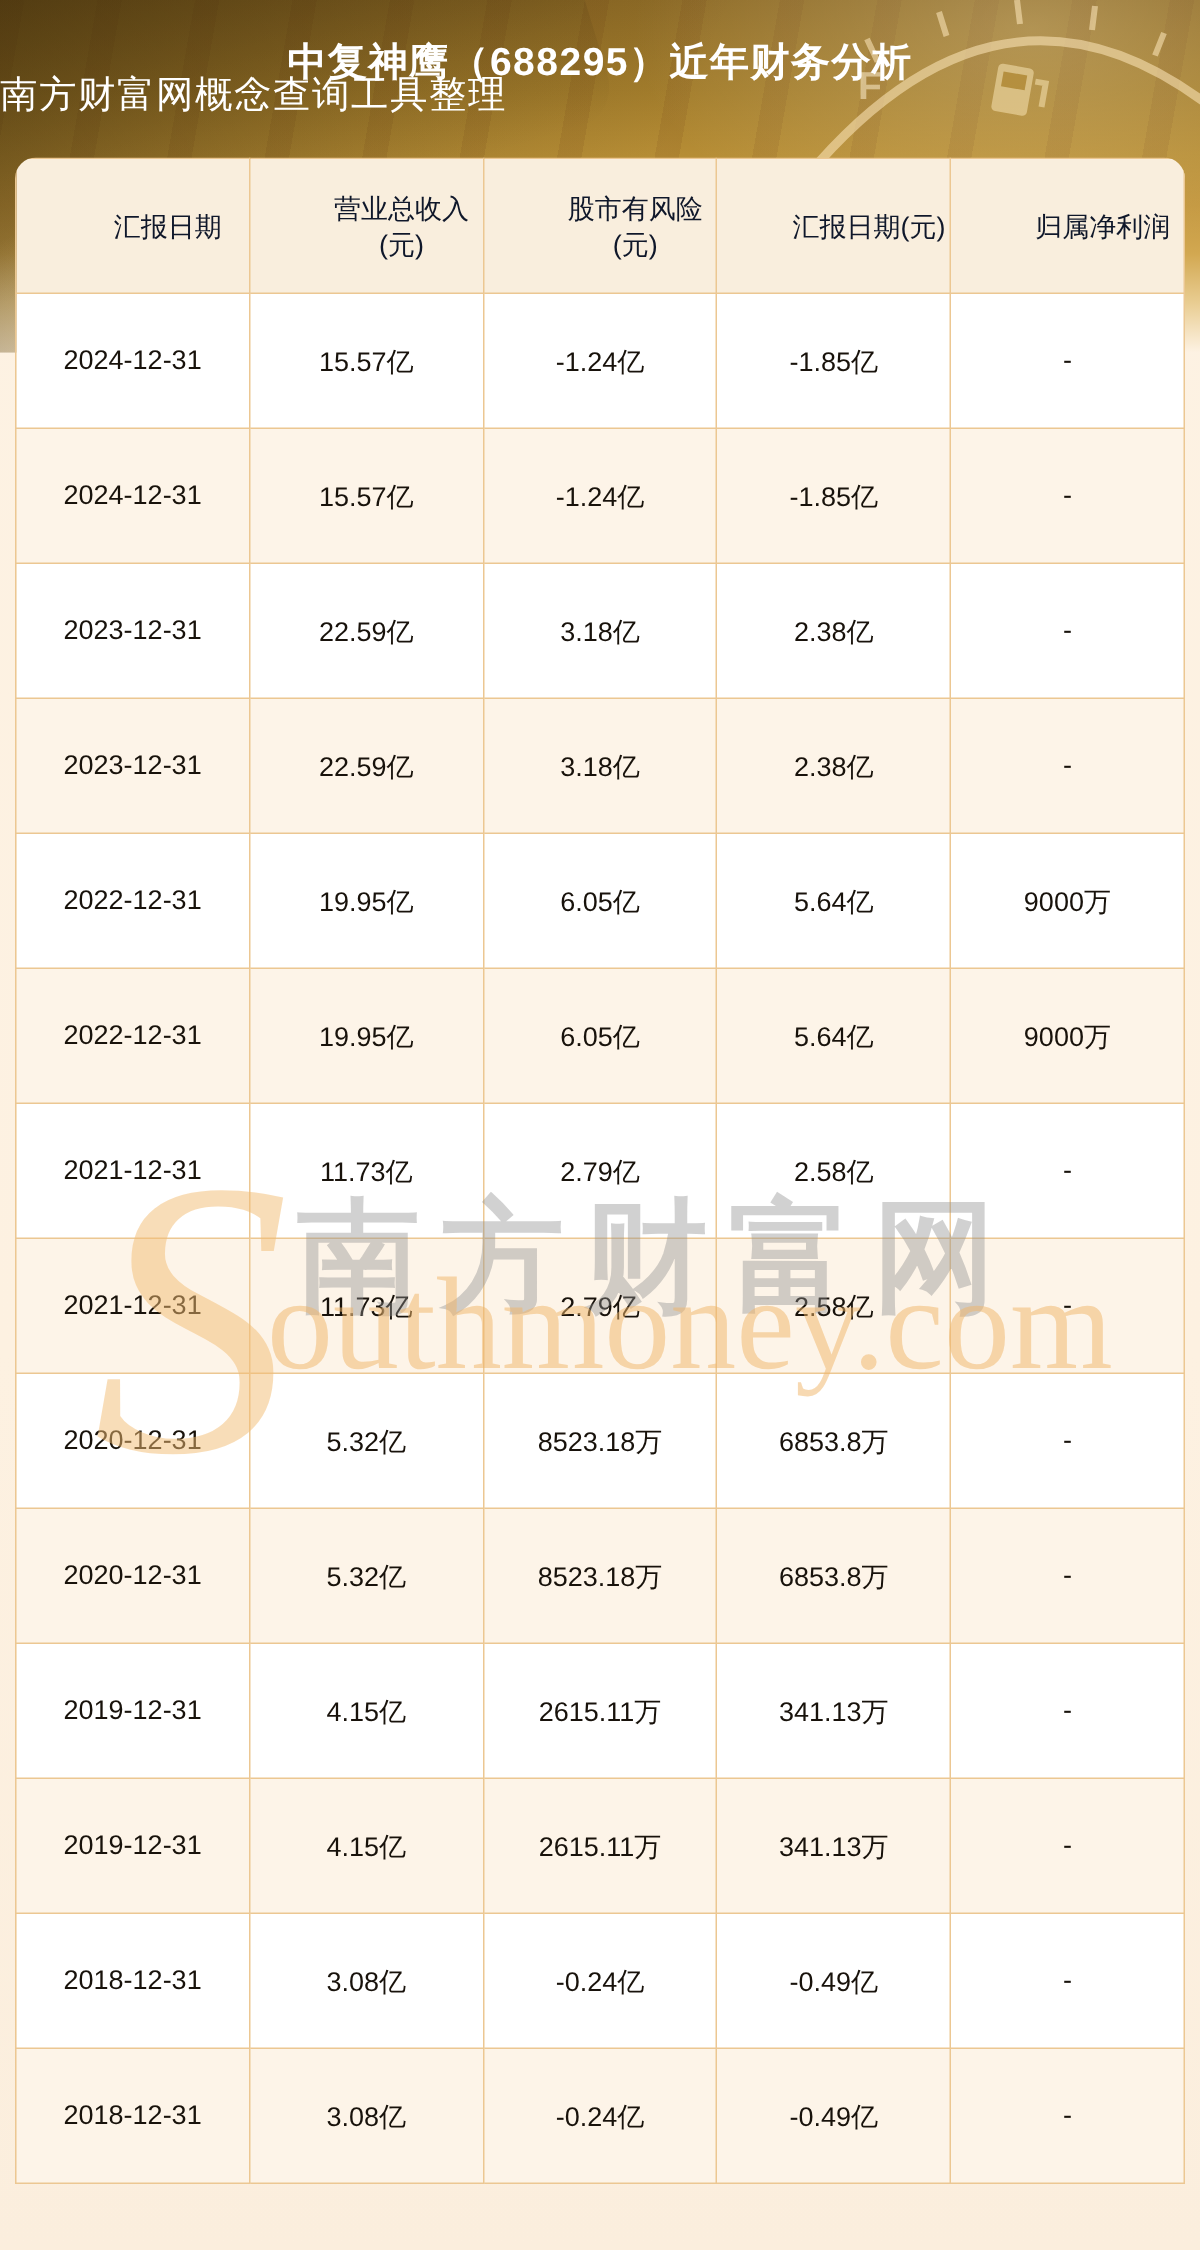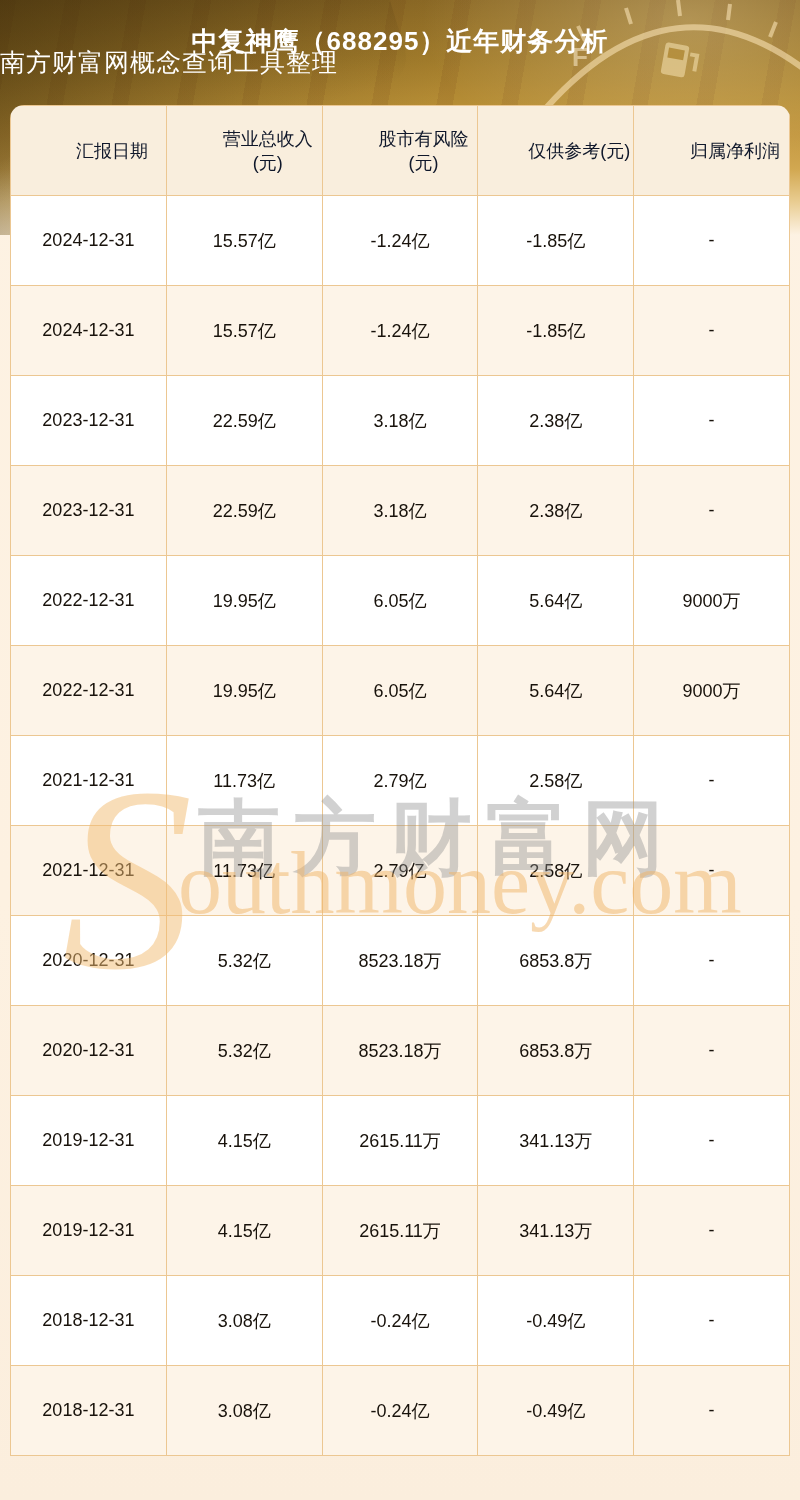--- a/index.html
+++ b/index.html
@@ -90,21 +90,21 @@
     <div class="hero-subtitle">南方财富网概念查询工具整理</div>
   </div>
 
   <div class="card">
     <table class="fin">
       <thead>
         <tr>
             <th>汇报日期</th>
             <th>营业总收入(元)</th>
             <th>股市有风险(元)</th>
-            <th>仅供参考(元)</th>
+            <th>汇报日期(元)</th>
             <th>归属净利润</th>
           </tr>
       </thead>
       <tbody>
           <tr>
             <td>2024-12-31</td>
             <td>15.57亿</td>
             <td>-1.24亿</td>
             <td>-1.85亿</td>
             <td>-</td>

